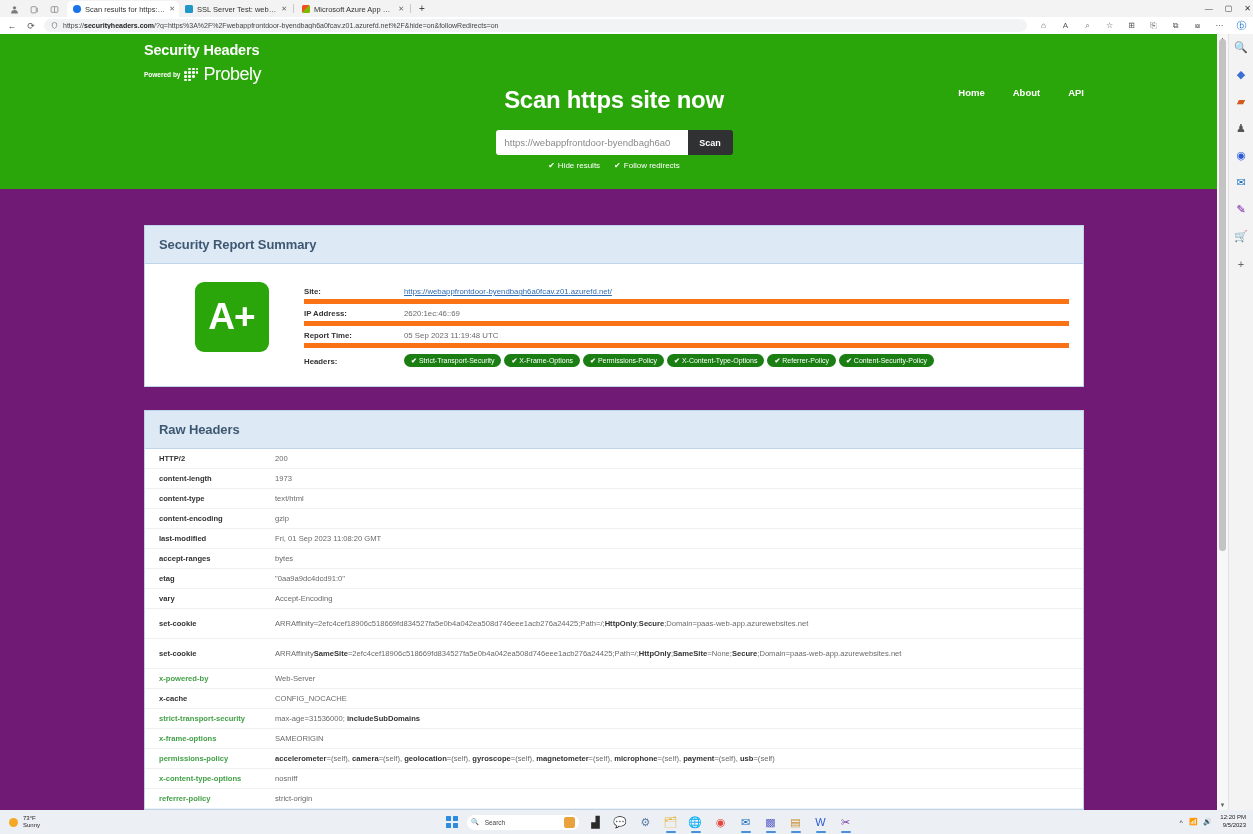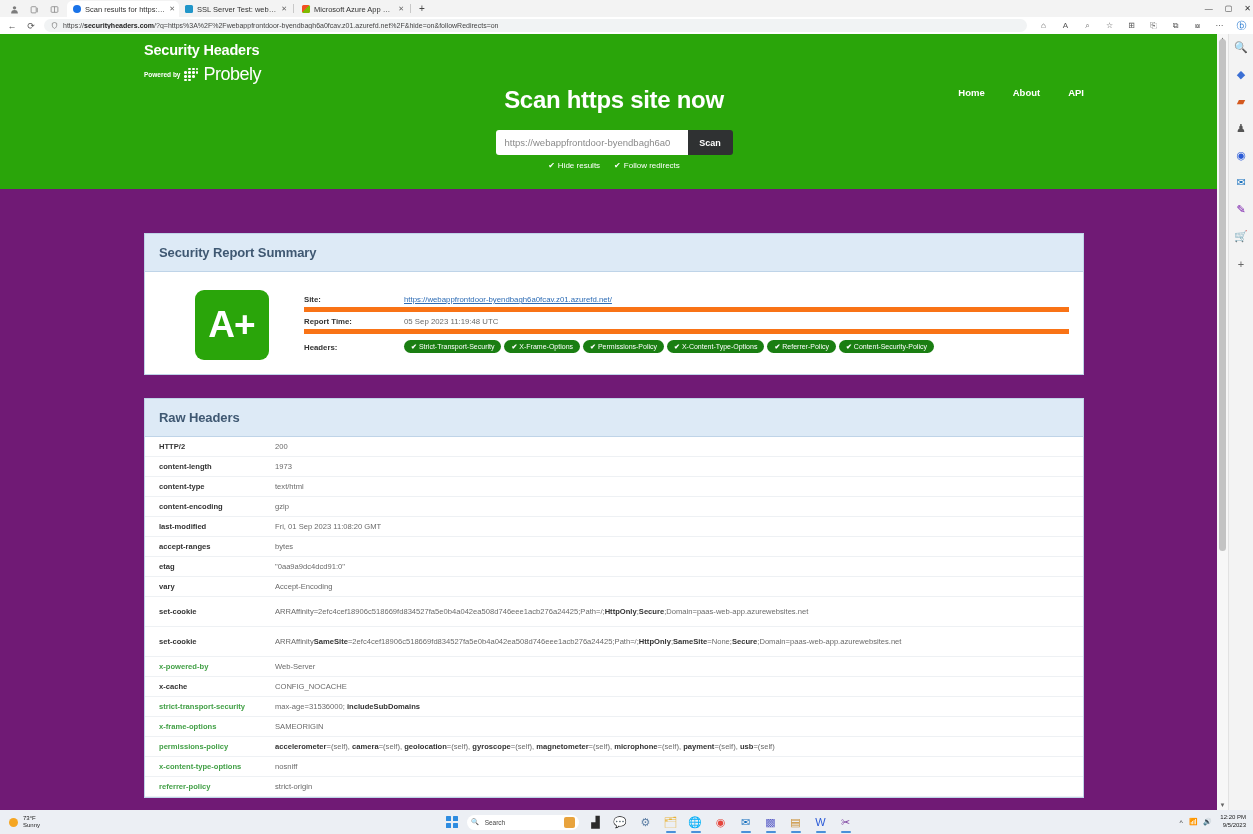--- a/index.html
+++ b/index.html
@@ -71,21 +71,21 @@
   }
   .searchrow button {
     background:#2f3132; color:#fff; border:none; width:45px; height:25px;
     border-radius:0 3px 3px 0; font-size:9px; font-weight:700; font-family:inherit; cursor:pointer;
   }
   .opts { margin-top:6px; display:flex; justify-content:center; gap:14px; font-size:8px; color:#fff; }
   .opts span { display:flex; align-items:center; gap:3px; }
   .opts .ck { font-size:8px; }
 
   
-  .content { width:940px; margin:8px auto; padding-top:36px; }
+  .content { width:940px; margin:0 auto; padding-top:36px; }
   .card { border:1px solid #bfd4e8; background:#f7fbff; margin-bottom:23px; }
   .card > .chead { background:#ddeaf6; padding:11px 14px; border-bottom:1px solid #bfd4e8; }
   .card > .chead h2 { font-size:13px; font-weight:700; color:#3f5872; letter-spacing:-.1px; }
   .cbody { background:#fff; }
 
   
   .summary { display:flex; padding:18px 14px 14px 14px; background:#fff; }
   .gradewrap { width:145px; display:flex; justify-content:center; align-items:flex-start; }
   .grade {
     width:74px; height:70px; background:#2aa50a; border-radius:9px;
@@ -288,20 +288,24 @@
         </div>
         <div class="cbody">
           <div class="summary">
             <div class="gradewrap">
               <div class="grade">A+</div>
             </div>
             <div class="sumtable">
               <div class="srow">
                 <div class="slabel">Site:</div>
                 <div class="sval"><a href="#">https://webappfrontdoor-byendbagh6a0fcav.z01.azurefd.net/</a></div>
+              </div>
+              <div class="srow">
+                <div class="slabel">IP Address:</div>
+                <div class="sval">2620:1ec:46::69</div>
               </div>
               <div class="srow">
                 <div class="slabel">Report Time:</div>
                 <div class="sval">05 Sep 2023 11:19:48 UTC</div>
               </div>
               <div class="srow">
                 <div class="slabel" style="display:flex;align-items:center">Headers:</div>
                 <div class="sval">
                   <div class="badges">
                     <span class="badge"><b class="bk">✔</b><em style="font-style:normal">Strict-Transport-Security</em></span>

